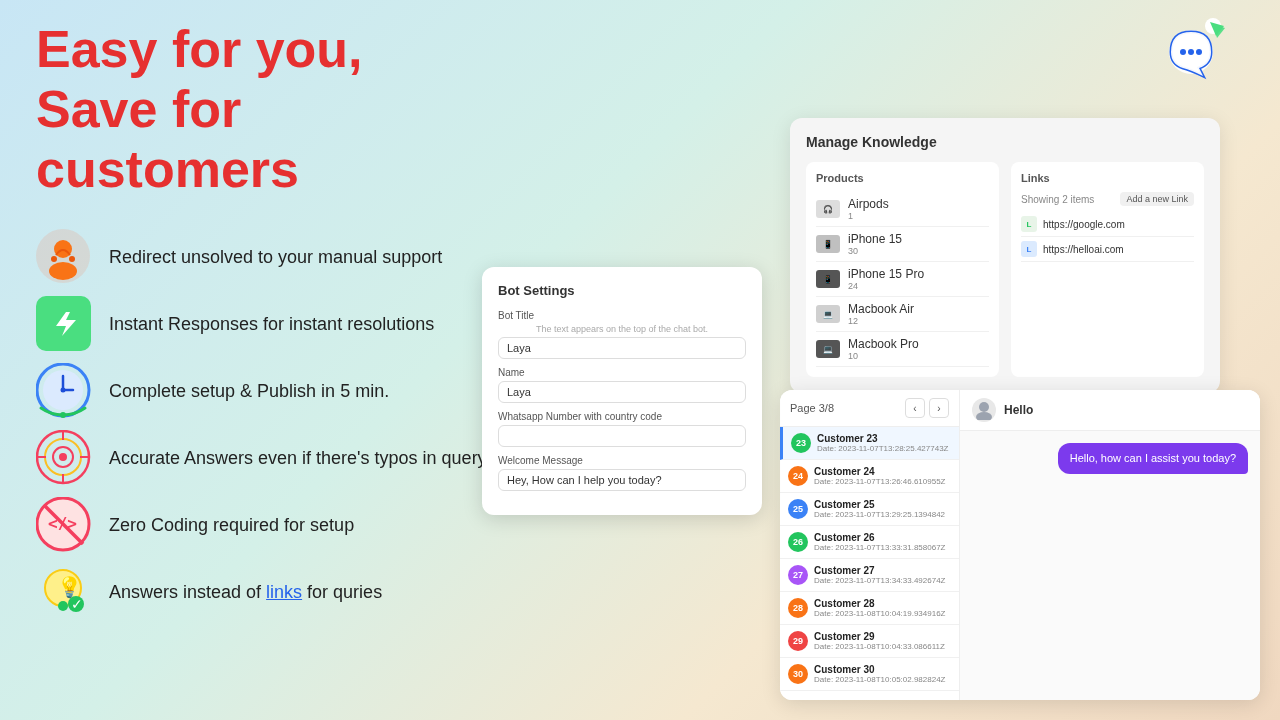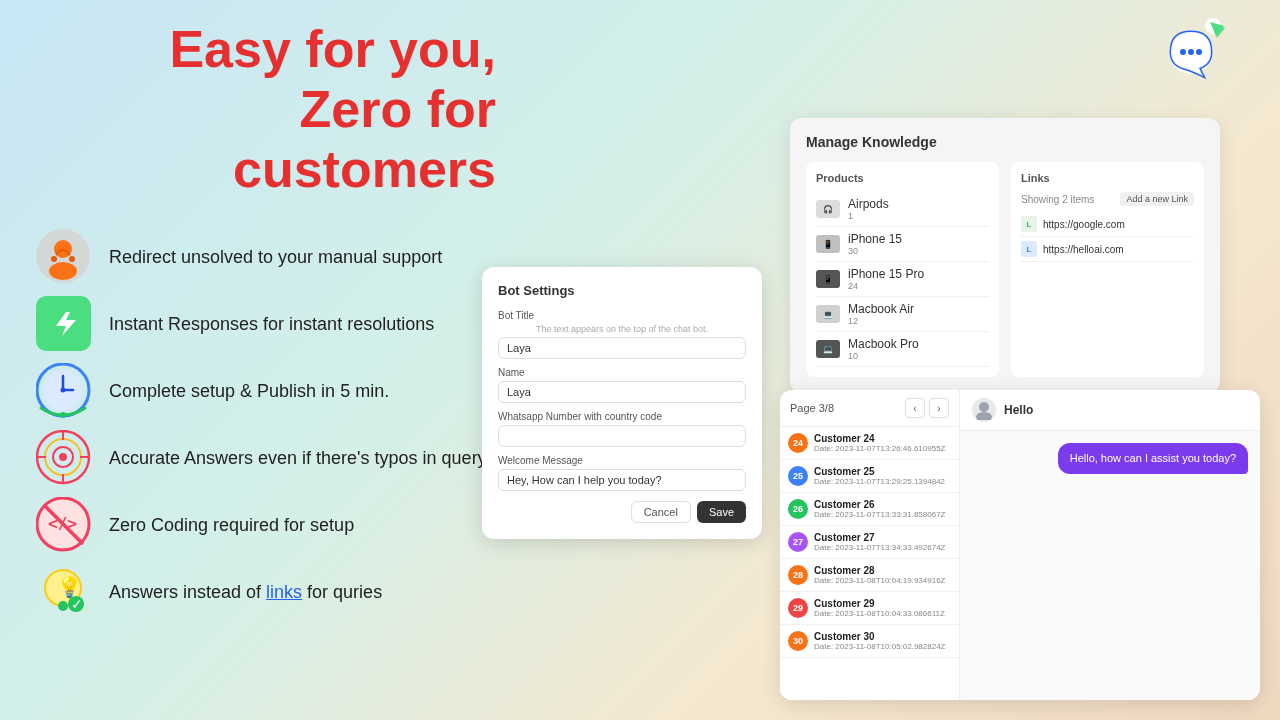--- a/index.html
+++ b/index.html
@@ -19,21 +19,20 @@
       top: 20px;
       width: 460px;
     }
 
     .main-title {
       font-size: 52px;
       font-weight: 800;
       color: #e63030;
       line-height: 1.15;
       margin-bottom: 30px;
-      text-align: right;
     }
 
     .features-list {
       list-style: none;
       display: flex;
       flex-direction: column;
       gap: 12px;
     }
 
     .feature-item {
@@ -449,21 +448,21 @@
     }
 
     .green-bg { background: #4ade80; }
   </style>
 </head>
 <body>
 
 <div class="left-section">
   <h1 class="main-title">
     <span>Easy for you,</span><br>
-    <span>Zero for customers</span>
+    <span>Save for customers</span>
   </h1>
 
   <ul class="features-list">
 
     <li class="feature-item">
       <div class="icon-wrap" style="background: transparent; position:relative;">
 
         <svg width="55" height="55" viewBox="0 0 55 55" xmlns="http://www.w3.org/2000/svg">
           <circle cx="27" cy="27" r="27" fill="#ff7043" opacity="0.15"></circle>
           <circle cx="27" cy="20" r="9" fill="#f97316"></circle>
@@ -637,36 +636,39 @@
   <div class="form-group">
     <span class="form-label">Whatsapp Number with country code</span>
     <input class="form-input" value="" readonly="" style="">
   </div>
 
   <div class="form-group">
     <span class="form-label">Welcome Message</span>
     <input class="form-input" value="Hey, How can I help you today?" readonly="" style="">
   </div>
 
-  <div class="form-buttons">
-    <button class="btn-cancel">Cancel</button>
-    <button class="btn-save">Save</button>
-  </div>
 </div>
 
 <div class="customer-chat-wrapper">
   <div class="customer-list">
     <div class="customer-list-header">
       <span class="page-info">Page 3/8</span>
       <div class="page-nav">
         <button class="page-nav-btn">‹</button>
         <button class="page-nav-btn">›</button>
       </div>
     </div>
 
+    <div class="customer-entry active">
+      <div class="customer-badge" style="background:#22c55e;">23</div>
+      <div class="customer-info">
+        <div class="customer-name">Customer 23</div>
+        <div class="customer-date">Date: 2023-11-07T13:28:25.427743Z</div>
+      </div>
+    </div>
 
     <div class="customer-entry">
       <div class="customer-badge" style="background:#f97316;">24</div>
       <div class="customer-info">
         <div class="customer-name">Customer 24</div>
         <div class="customer-date">Date: 2023-11-07T13:26:46.610955Z</div>
       </div>
     </div>
 
     <div class="customer-entry">

